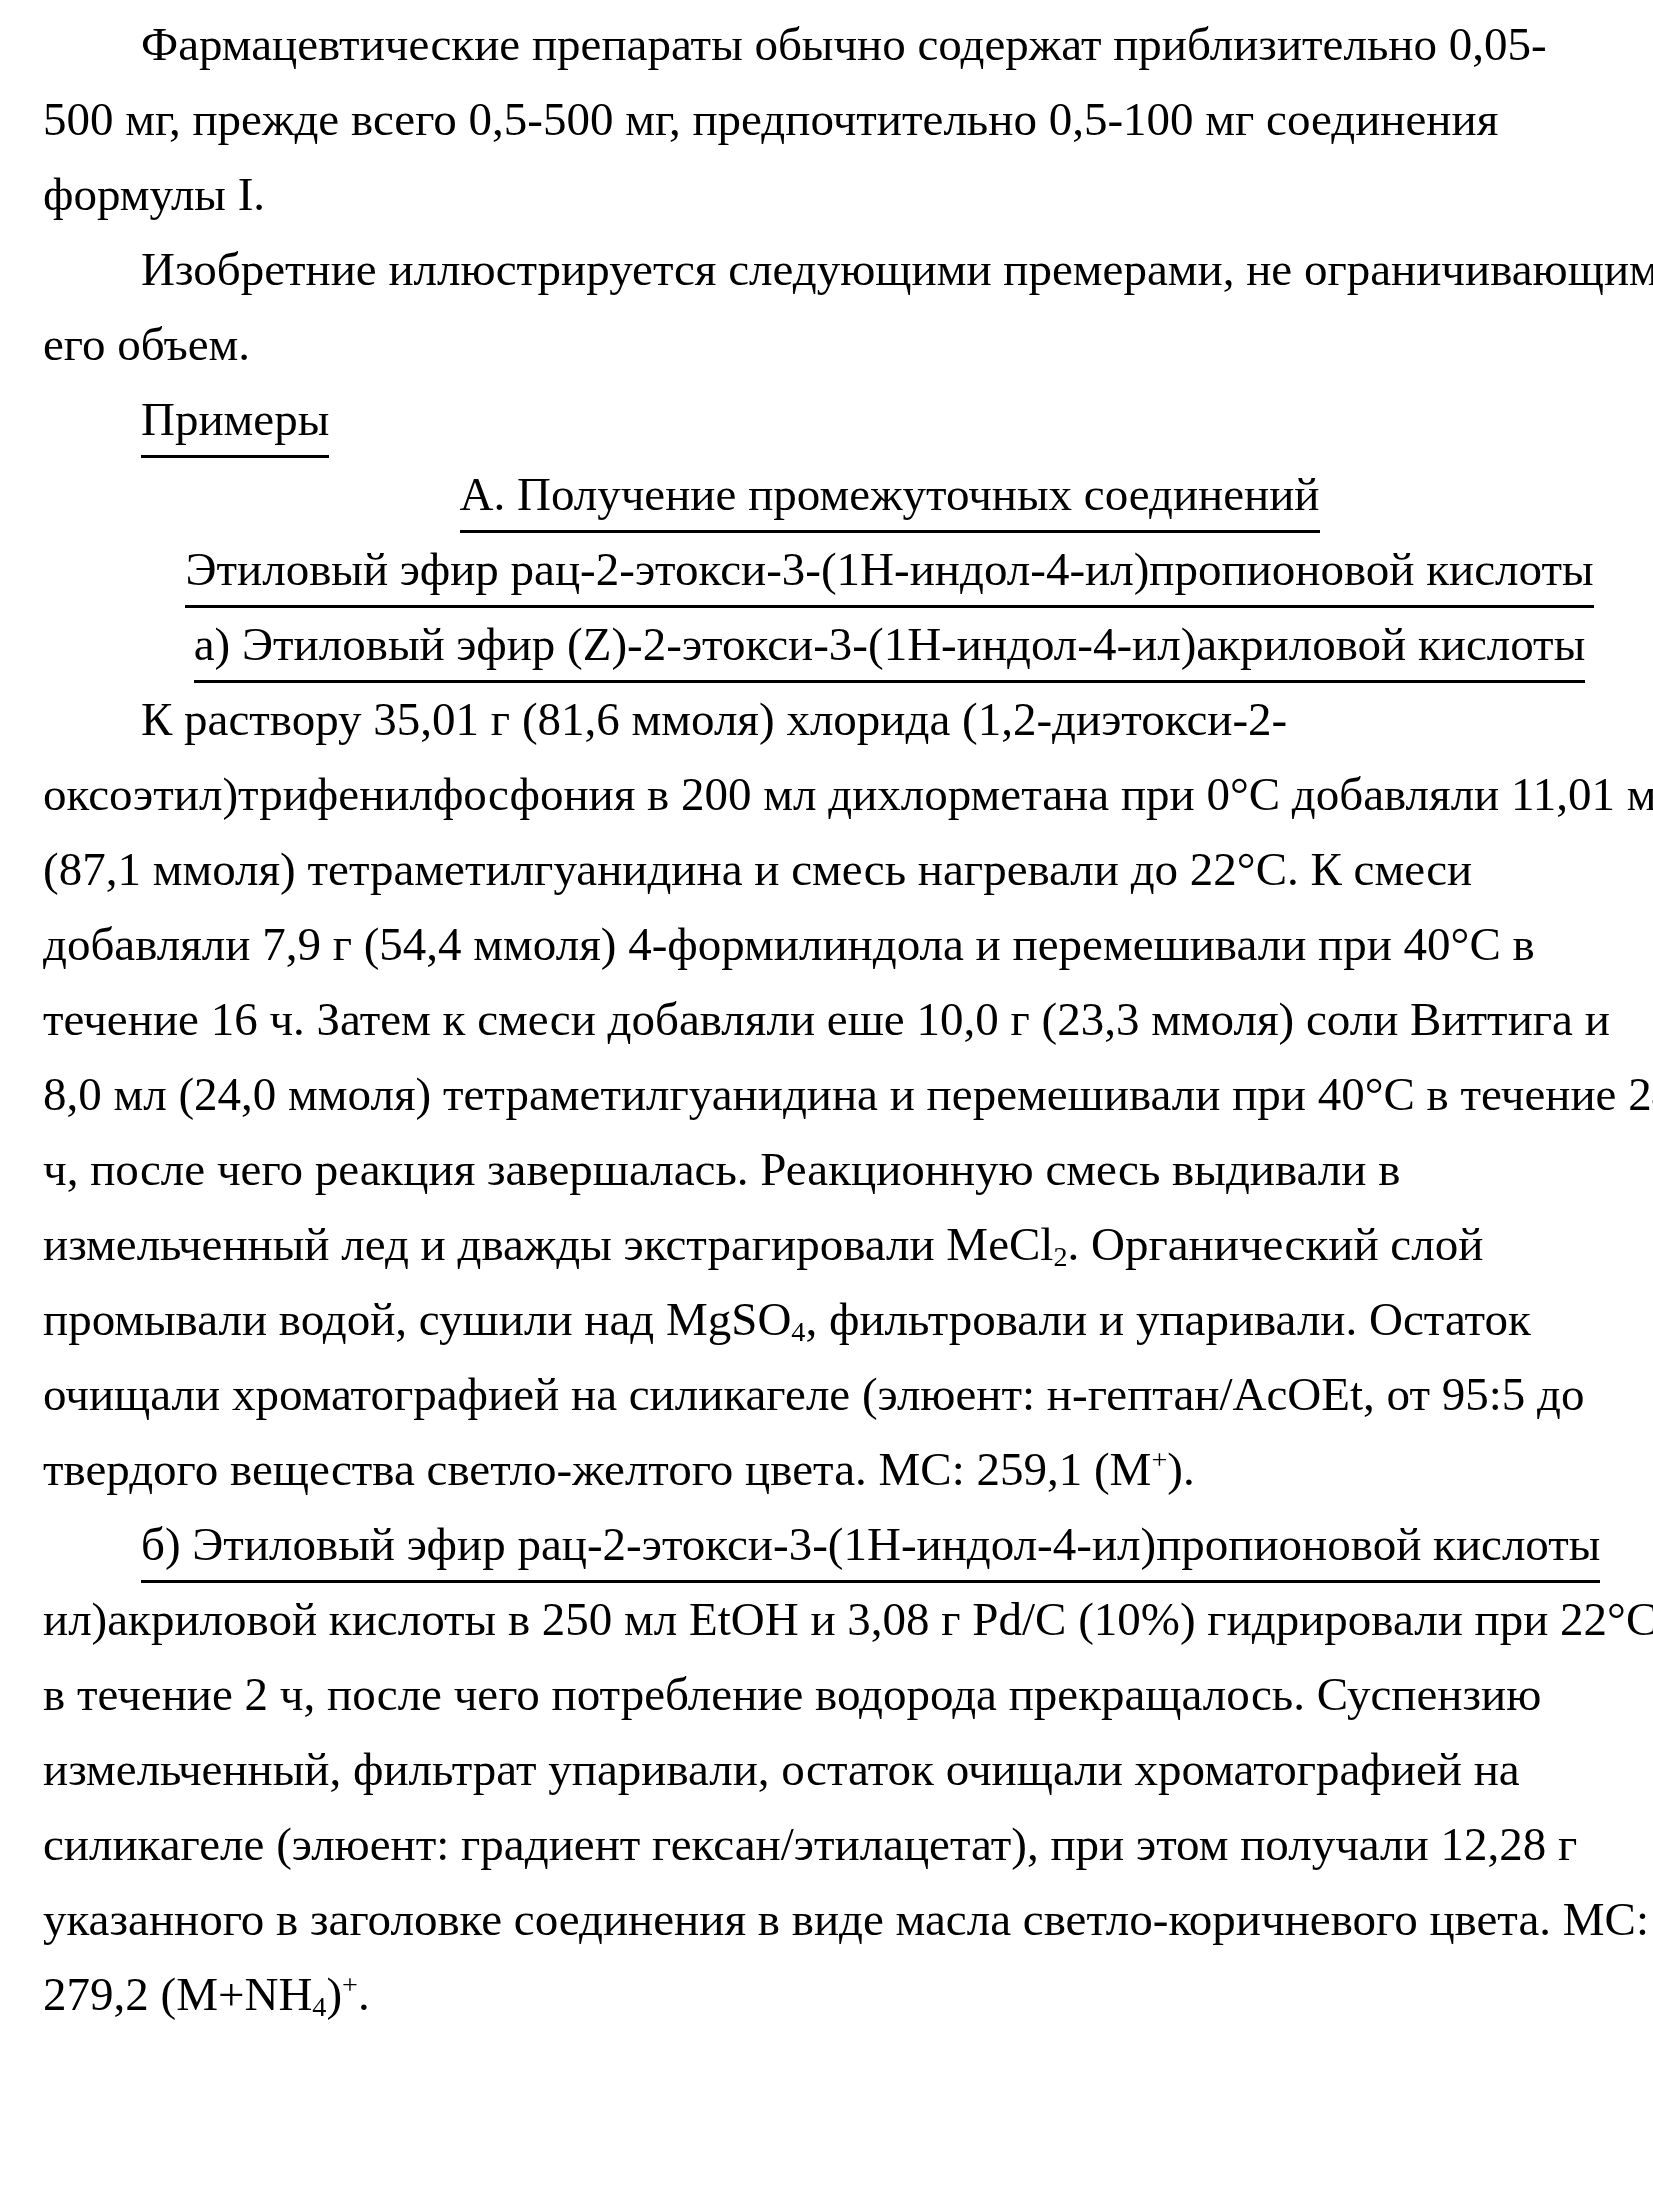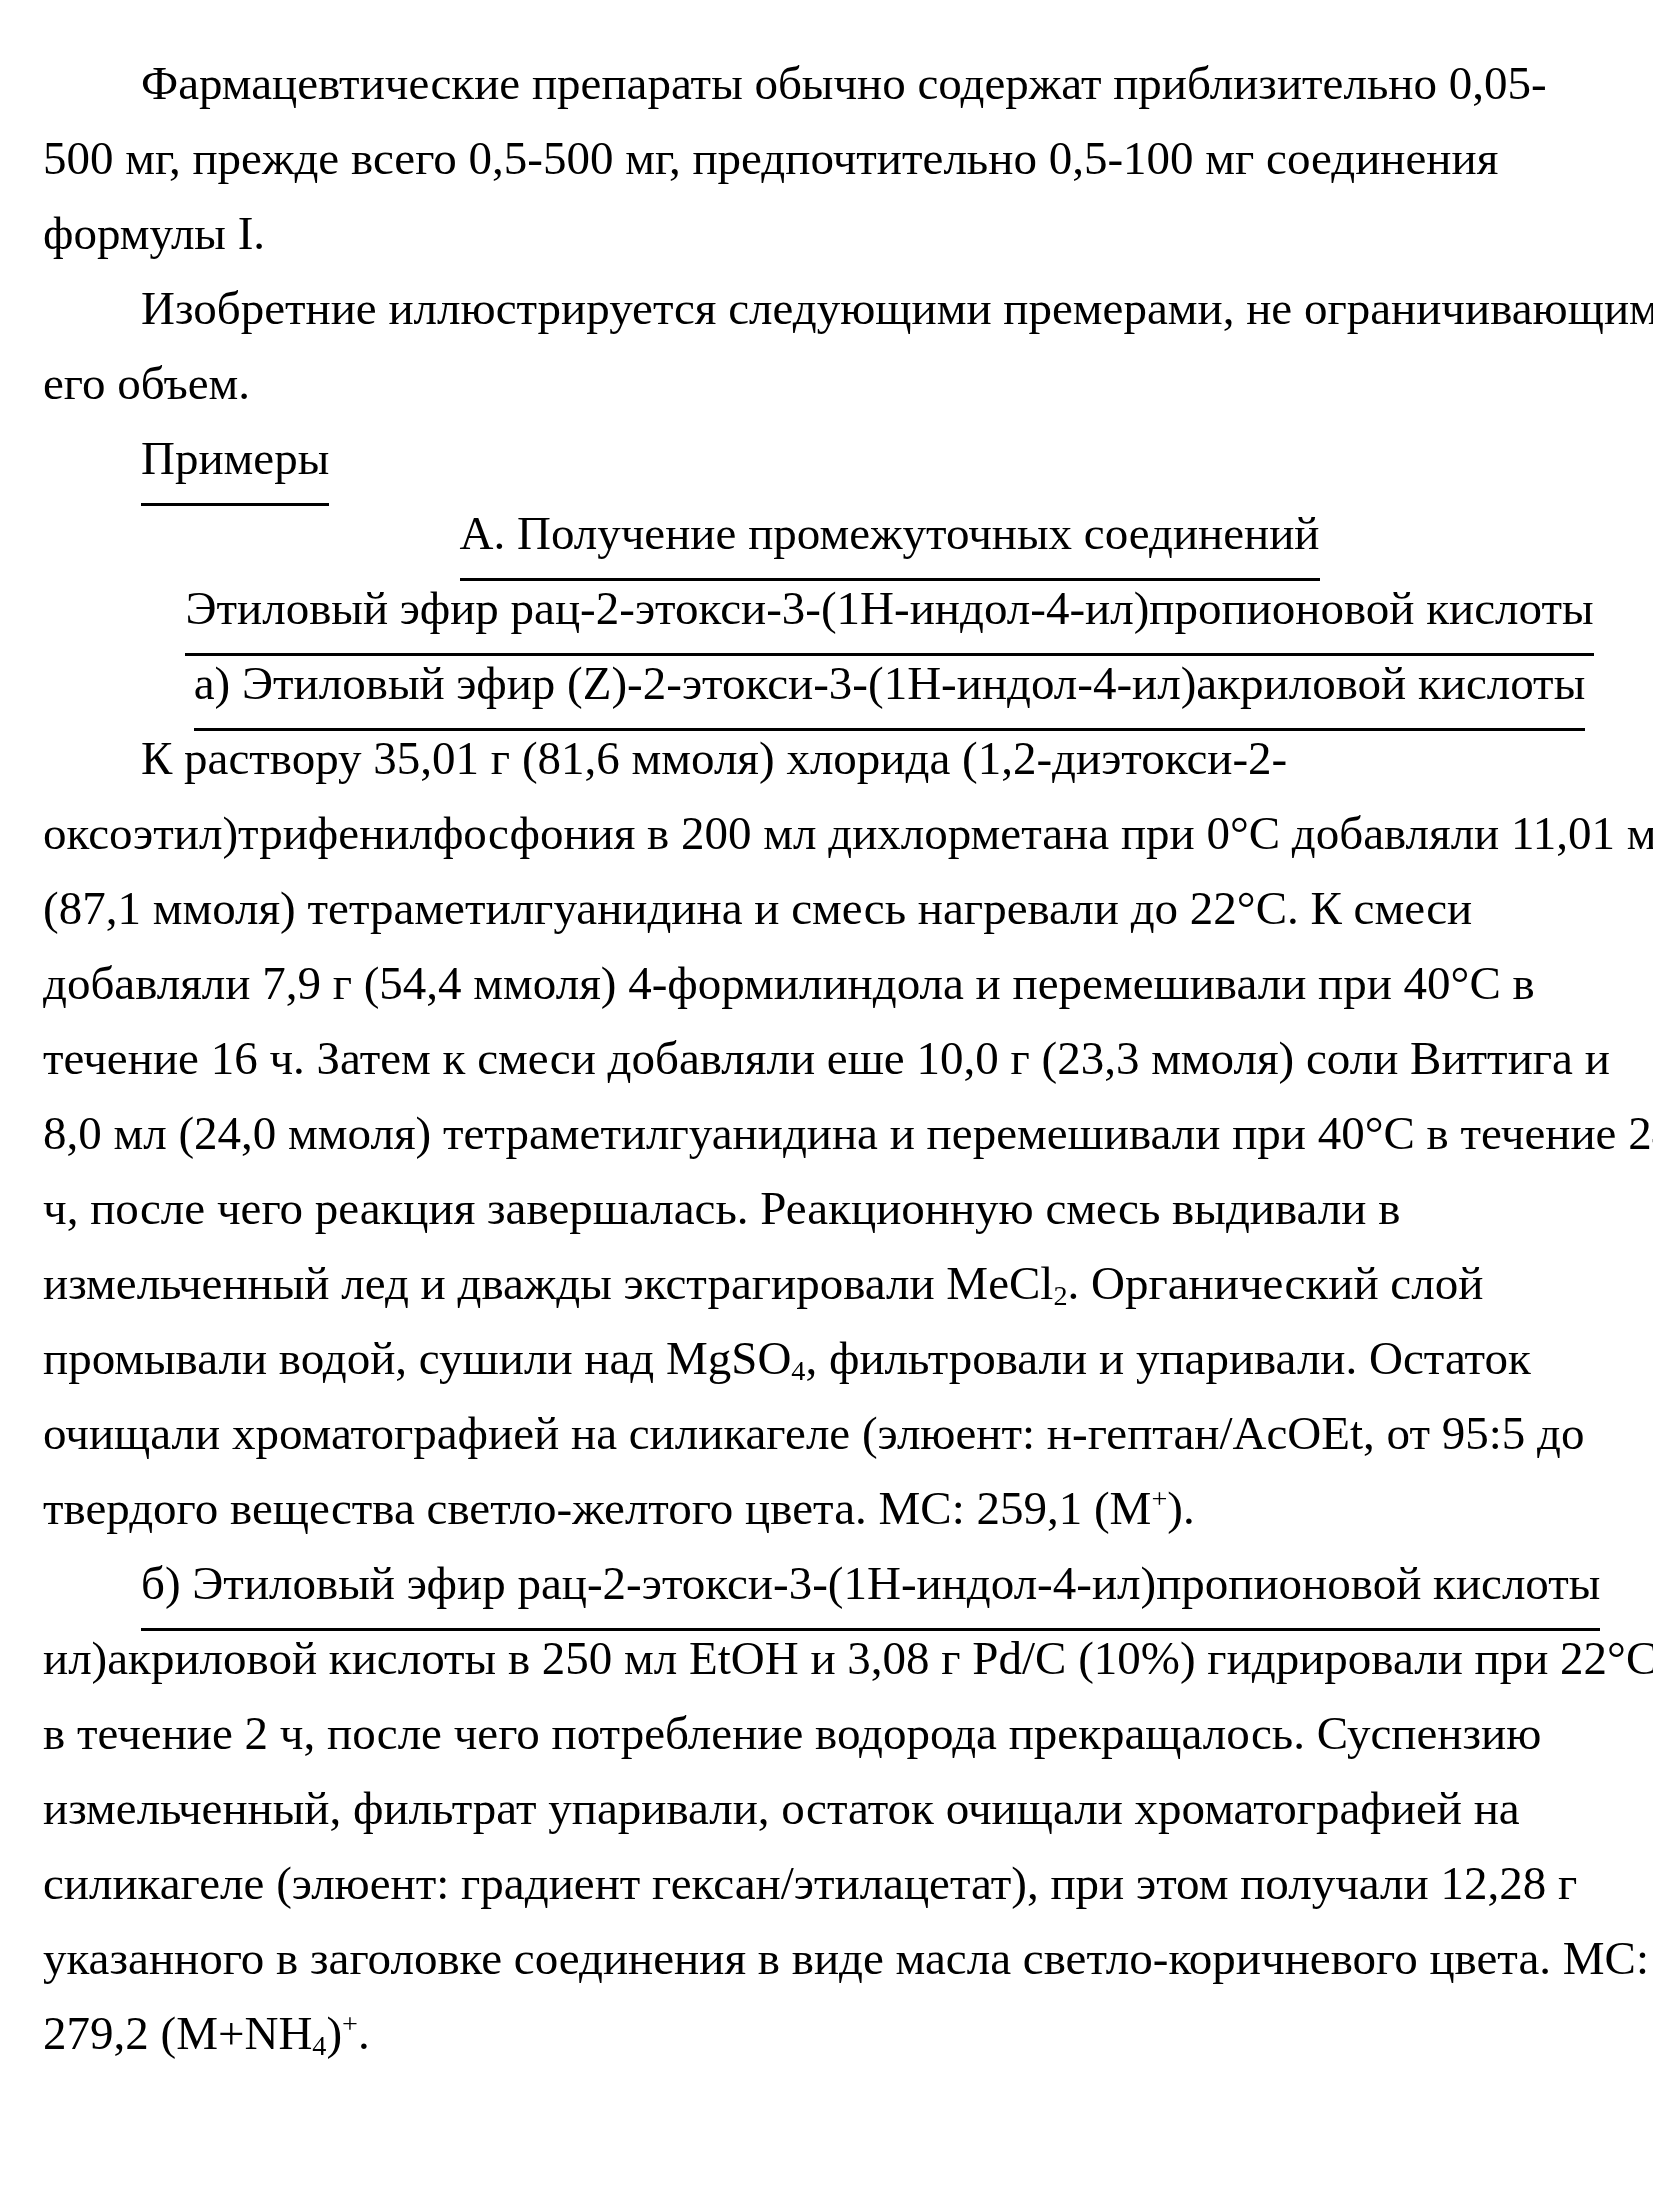--- a/index.html
+++ b/index.html
@@ -12,32 +12,31 @@
     width: 1654px;
     height: 2204px;
     background: #ffffff;
     overflow: hidden;
     color: #000000;
     font-family: "Liberation Serif", serif;
     font-size: 47px;
   }
   .doc {
     padding: 6.8px 0 0 43px;
-    margin-top: 39px;
   }
   .line {
     height: 75px;
     line-height: 75px;
     white-space: nowrap;
   }
   .indent-lg { padding-left: 98px; }
   .indent-md { padding-left: 82px; text-align: center; }
   .u {
     border-bottom: 3.4px solid #000000;
-    padding-bottom: 19px;
+    padding-bottom: 10px;
   }
   .line sub {
     font-size: 60%;
     line-height: 0;
     position: relative;
     bottom: -0.22em;
     vertical-align: baseline;
   }
   .line sup {
     font-size: 60%;

